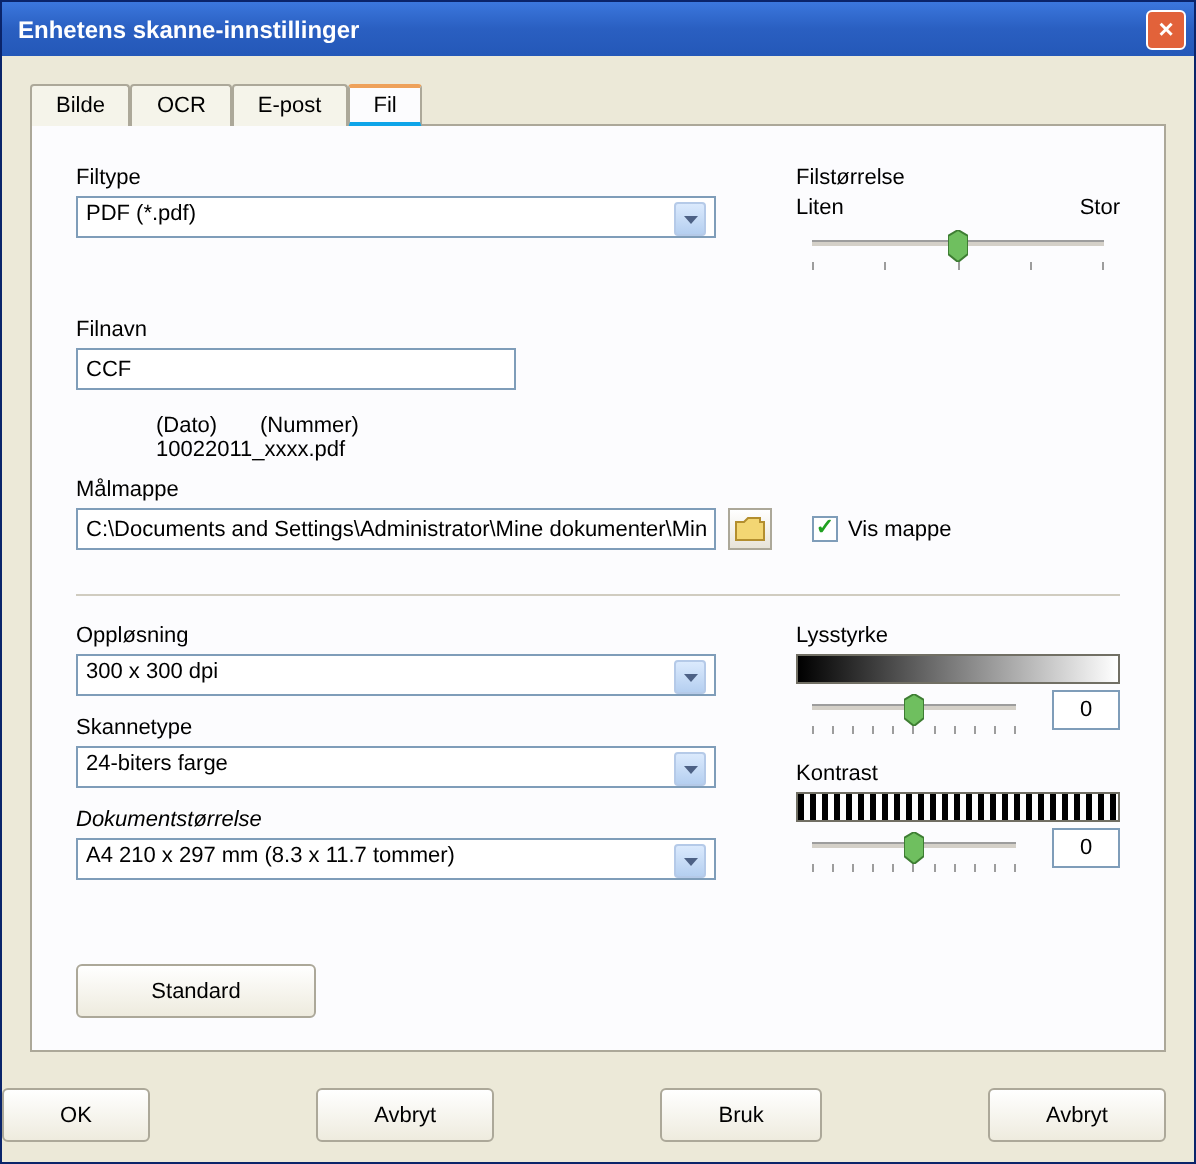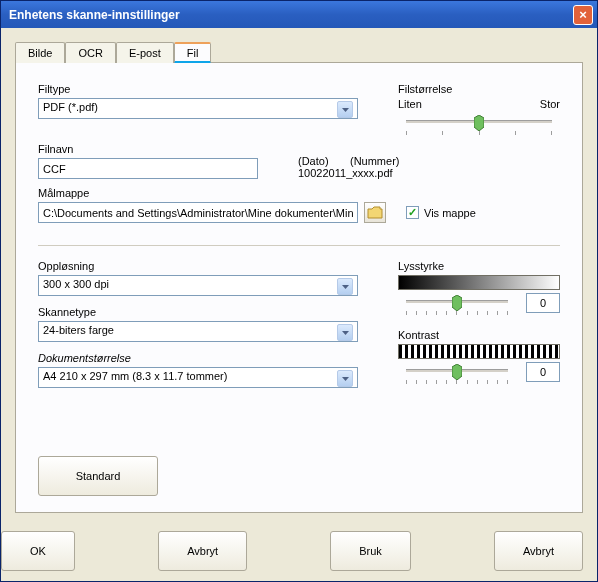--- a/index.html
+++ b/index.html
@@ -28,21 +28,21 @@
   .slider-thumb { position: absolute; top: -6px; width: 10px; height: 16px; transform: translateX(-50%); }
   .slider-thumb svg { display: block; }
   .gradient-bar { height: 15px; border: 1px solid #716f64; background: linear-gradient(to right, #000, #fff); }
   .stripe-bar { height: 15px; border: 1px solid #716f64; background: repeating-linear-gradient(to right, #000 0, #000 3px, #fff 3px, #fff 6px); }
   .valbox { width: 34px; height: 20px; border: 1px solid #7f9db9; background: #fff; text-align: center; line-height: 18px; }
   .slider-row { display: flex; align-items: center; gap: 10px; }
   .slider-wrap { flex: 1; }
   .folder-icon { width: 22px; height: 21px; border: 1px solid #aca899; background: linear-gradient(to bottom, #fff, #e8e4d8); display: flex; align-items: center; justify-content: center; cursor: pointer; }
   .checkbox { display: flex; align-items: center; gap: 5px; }
   .checkbox .box { width: 13px; height: 13px; border: 1px solid #7f9db9; background: #fff; display: flex; align-items: center; justify-content: center; color: #21a121; font-size: 11px; font-weight: bold; line-height: 1; }
-  .btn { min-width: 74px; height: 40px; border: 1px solid #aca899; background: linear-gradient(to bottom, #fff, #eeebde); border-radius: 3px; cursor: pointer; padding: 0 28px; }
+  .btn { min-width: 74px; height: 27px; border: 1px solid #aca899; background: linear-gradient(to bottom, #fff, #eeebde); border-radius: 3px; cursor: pointer; padding: 0 28px; }
   .btn.wide { min-width: 120px; }
   .bottom-btns { display: flex; justify-content: space-between; gap: 6px; padding: 8px 14px 10px 0; }
 </style>
 </head>
 <body>
 
 <div class="window">
   <div class="titlebar">
     <span class="title">Enhetens skanne-innstillinger</span>
     <div class="closebtn">×</div>
@@ -86,21 +86,21 @@
                 <span class="tick"></span>
                 <span class="tick"></span>
                 <span class="tick"></span>
                 <span class="tick"></span>
                 <span class="tick"></span>
               </div>
           </div>
         </div>
       </div>
 
-      <div class="row" style="margin-top:8px;">
+      <div class="row" style="margin-top:24px;flex-direction:column;">
         <div style="width:220px;">
           <span class="label">Filnavn</span>
           <input class="textinput" value="CCF" style="">
         </div>
         <div style="padding:12px 0 0 40px;">
           <div>
             <span>(Dato)</span>
             &nbsp;&nbsp;&nbsp;&nbsp;&nbsp;
             <span>(Nummer)</span>
           </div>

